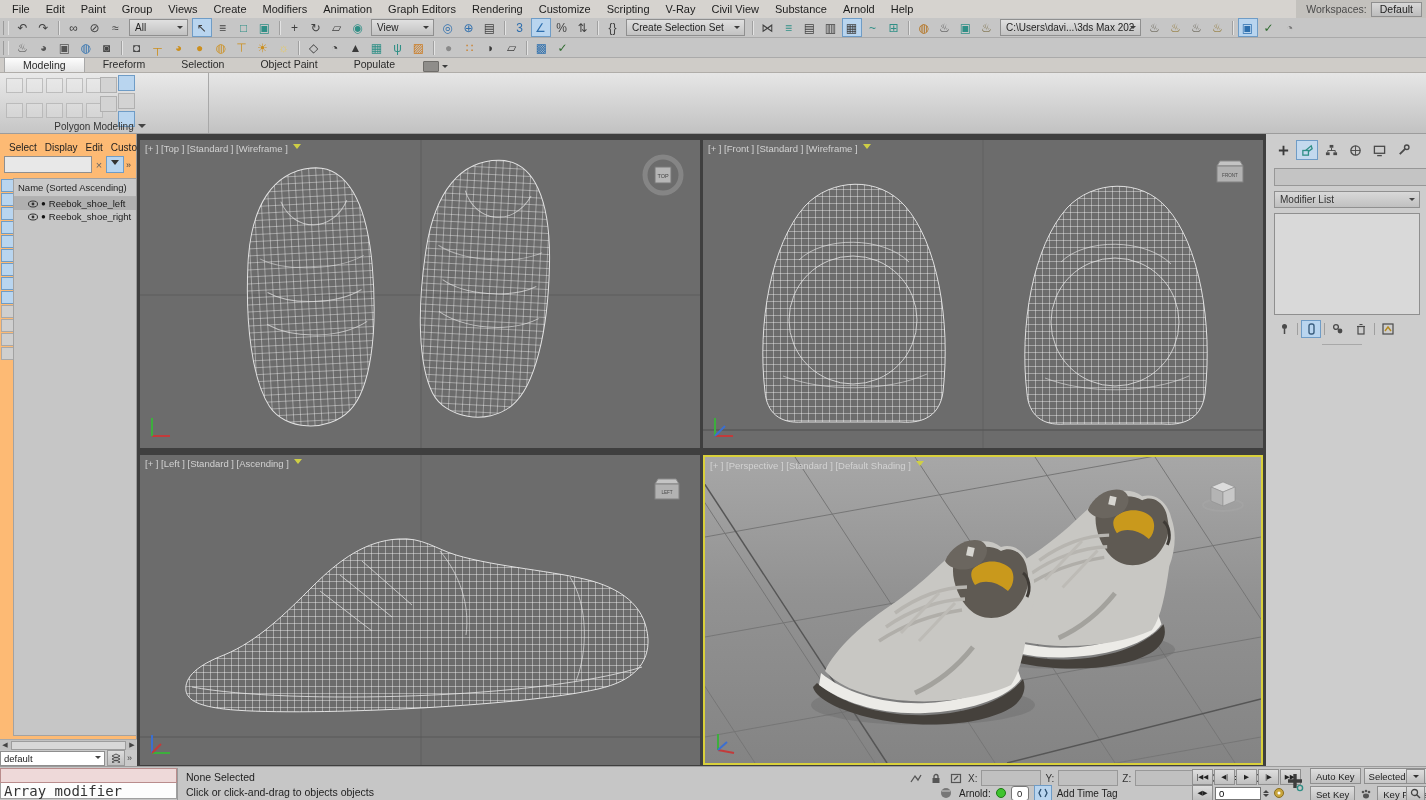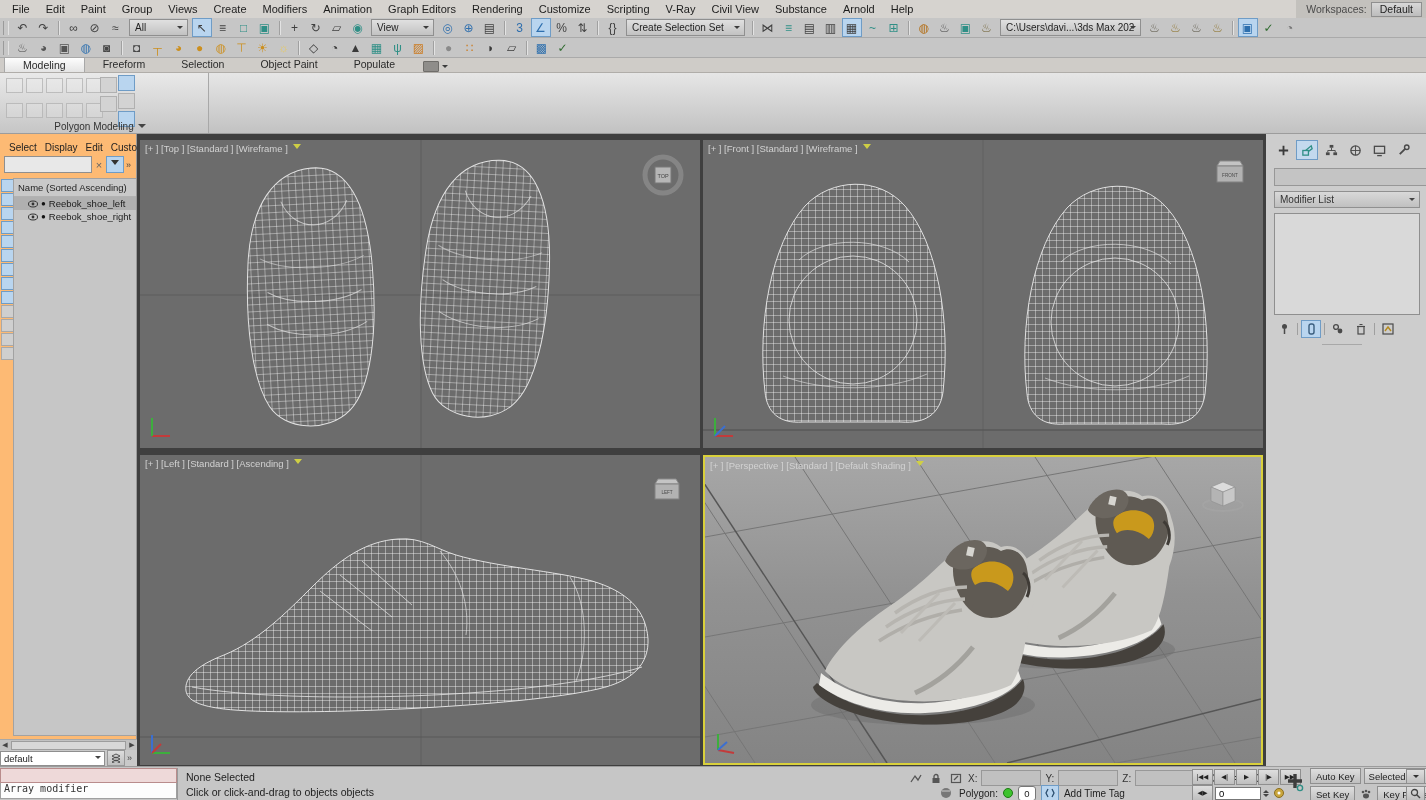--- a/index.html
+++ b/index.html
@@ -108,21 +108,21 @@
   .cp-btns{display:flex;align-items:center;gap:3px;padding:5px 0 0 8px;}
   .cp-btn{width:18px;height:16px;display:flex;align-items:center;justify-content:center;border:1px solid transparent;}
   .cp-btn.active{background:#b9d5ef;border-color:#6f9cc6;}
   .cp-sep{width:1px;height:12px;background:#9f9f9f;}
   .cp-divider{margin:6px 14px 0 14px;border-top:1px solid #a8a8a8;width:40px;margin-left:56px;}
   
   .statusbar{position:absolute;left:0;top:766px;width:1426px;height:34px;background:#c6c6c6;border-top:1px solid #9c9c9c;box-sizing:border-box;}
   .listener{position:absolute;left:0;top:1px;width:177px;height:32px;border-right:1px solid #9a9a9a;}
   .lst-pink{height:15px;background:#eed9d9;border:1px solid #b98c8c;box-sizing:border-box;}
   .lst-white{height:16px;background:#fdfdfd;border:1px solid #a0a0a0;border-top:none;box-sizing:border-box;
-             font-family:"DejaVu Sans Mono",monospace;font-size:10px;color:#333;padding-left:3px;}
+             font-family:"DejaVu Sans Mono",monospace;font-size:14px;color:#333;padding-left:3px;}
   .st-line1{position:absolute;left:186px;top:4px;font-size:10.5px;color:#1d1d1d;}
   .st-line2{position:absolute;left:186px;top:19px;font-size:10.5px;color:#1d1d1d;}
   .coordrow{position:absolute;left:908px;top:3px;display:flex;align-items:center;gap:4px;}
   .coordrow .clabel{font-size:10px;color:#333;}
   .cfield{width:54px;height:12px;background:#c0c0c0;border:1px solid #989898;}
   .sticon{width:16px;height:14px;display:flex;align-items:center;justify-content:center;}
   .sticon.blue{background:#b9d5ef;border:1px solid #6f9cc6;}
   .enrow{position:absolute;left:938px;top:18px;display:flex;align-items:center;gap:5px;font-size:10px;color:#222;}
   .gdot{width:8px;height:8px;border-radius:50%;background:#3ec32e;border:1px solid #1d7a14;}
   .zerobox{width:16px;height:13px;background:#fff;border:1px solid #777;border-radius:3px;text-align:center;font-size:9.5px;line-height:13px;}
@@ -860,21 +860,21 @@
       <span class="clabel" style="margin-left:12px;">Grid = 10.0cm</span>
     </div>
 
     <div class="enrow">
       <span class="sticon">
         <svg width="12" height="12" viewBox="0 0 12 12">
             <circle cx="6" cy="6" r="5" fill="#777"></circle>
             <path d="M2 4h8" stroke="#ccc" stroke-width="1"></path>
           </svg>
       </span>
-      <span>Polygon:</span>
+      <span>Arnold:</span>
       <span class="gdot"></span>
       <span class="zerobox">0</span>
       <span class="sticon blue">
         <svg width="10" height="10" viewBox="0 0 10 10">
             <path d="M3 1 1 5l2 4M7 1l2 4-2 4" fill="none" stroke="#2a4d6e" stroke-width="1.3"></path>
           </svg>
       </span>
       <span>Add Time Tag</span>
     </div>
 

